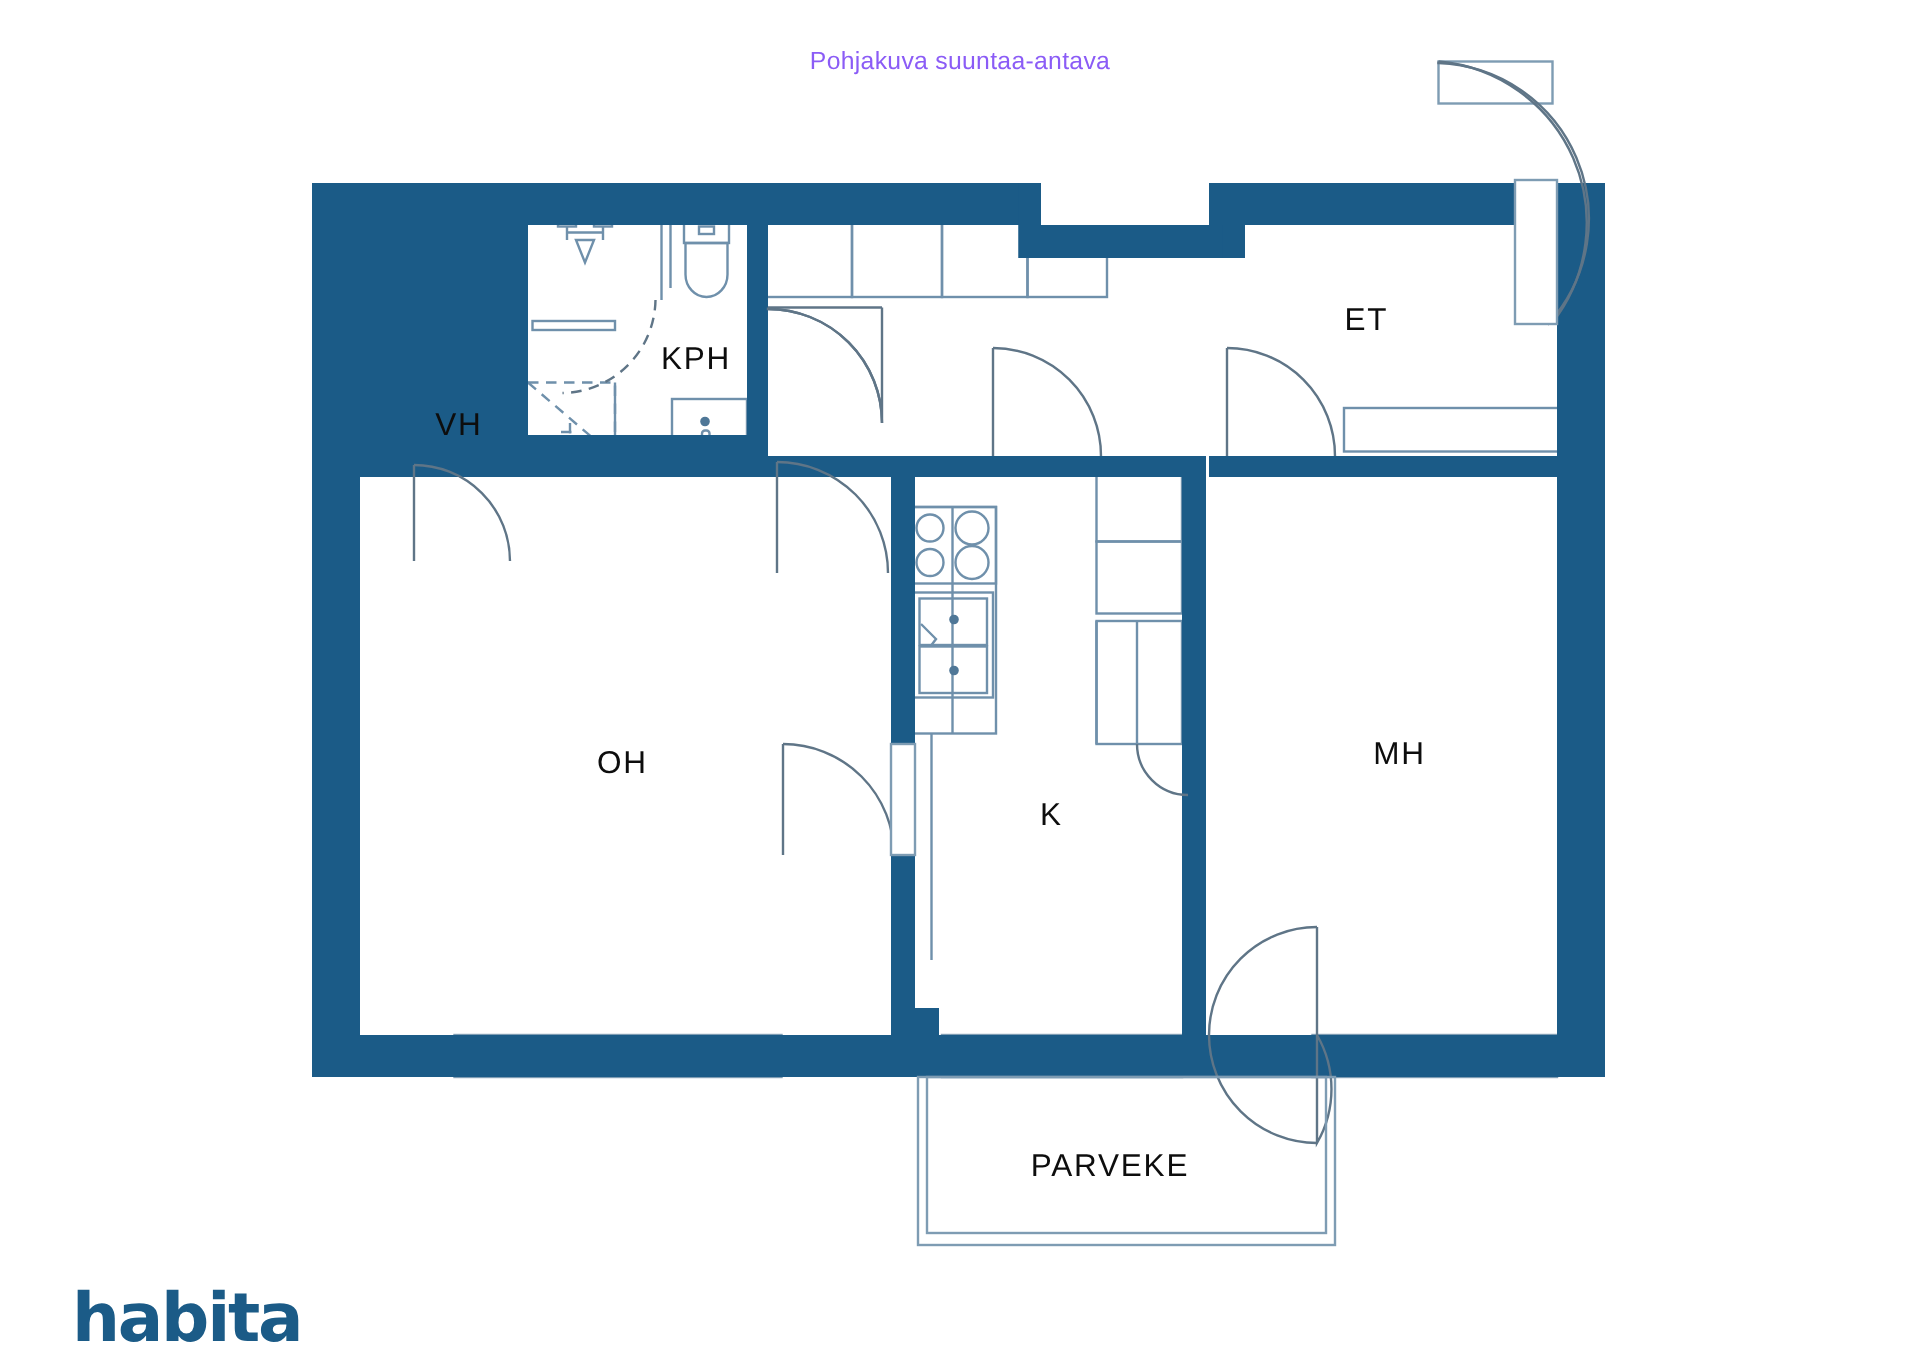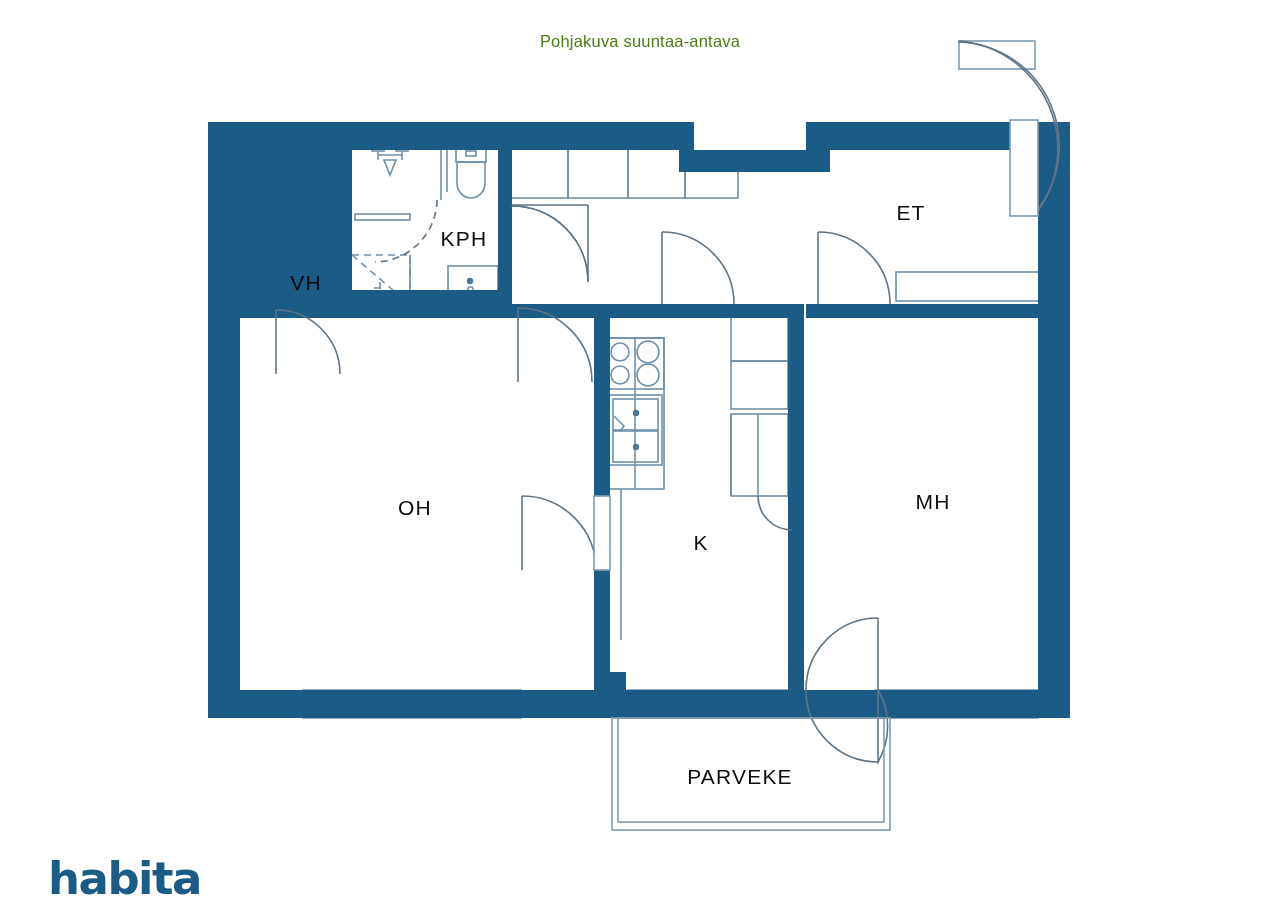--- a/index.html
+++ b/index.html
@@ -20,21 +20,21 @@
     width: 1280px;
     height: 906px;
   }
   .plan-title {
     position: absolute;
     top: 32px;
     left: 0;
     width: 1280px;
     text-align: center;
     font-size: 16.5px;
-    color: #4d7c0f;
+    color: #8b5cf6;
     letter-spacing: 0.2px;
     font-family: "Liberation Sans", sans-serif;
   }
   #floorplan-svg {
     position: absolute;
     top: 0;
     left: 0;
   }
   .room-label {
     font-family: "Liberation Sans", sans-serif;

